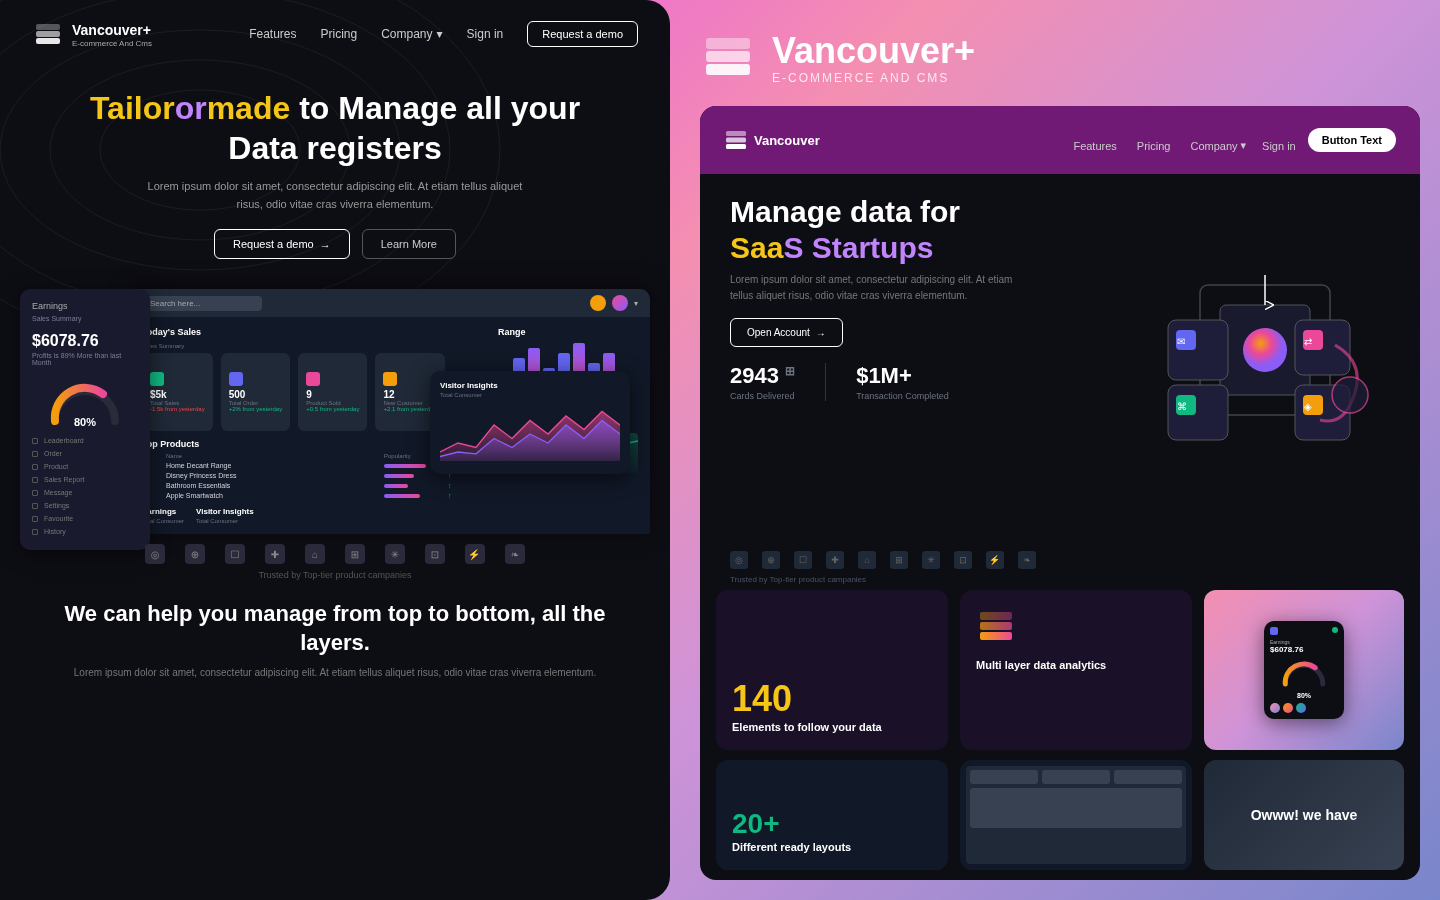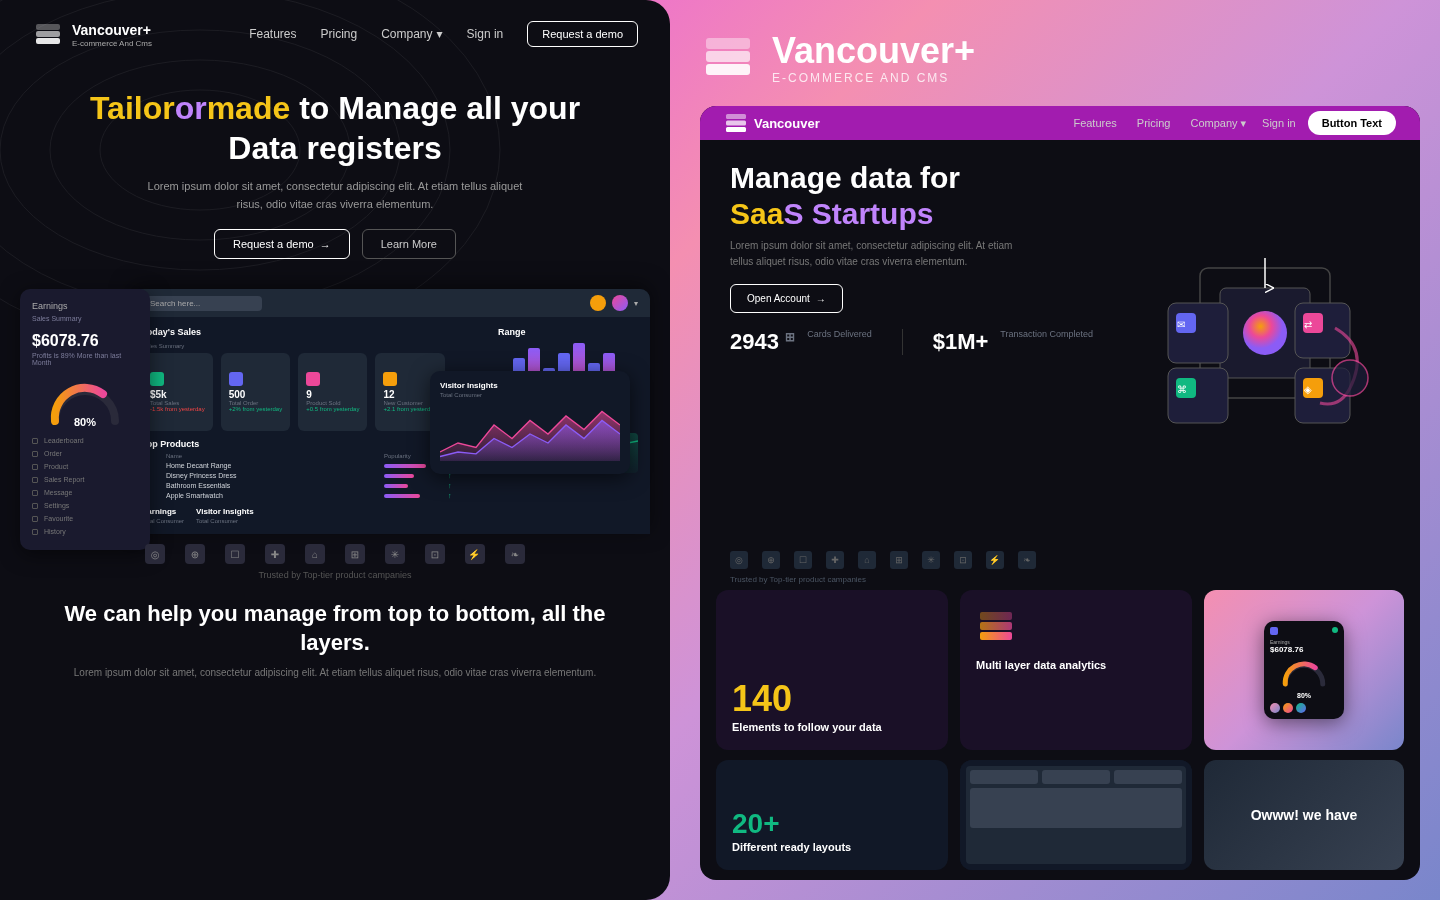--- a/index.html
+++ b/index.html
@@ -465,23 +465,23 @@
       background: #0d0d14;
       border-radius: 16px;
       overflow: hidden;
       display: flex;
       flex-direction: column;
     }
 
     
     .right-nav {
       display: flex;
-      align-items: center;
-      padding: 5px 24px;
-      background: #a21caf;
+      align-items: flex-end;
+      padding: 22px 24px;
+      background: #701a75;
     }
     .logo-right {
       display: flex;
       align-items: center;
       gap: 6px;
       flex: 1;
     }
     .logo-right-text {
       color: #fff;
       font-size: 13px;
@@ -555,22 +555,22 @@
     }
 
     
     .stats-row {
       display: flex;
       gap: 30px;
       margin-top: 16px;
     }
     .stat-item {
       display: flex;
-      flex-direction: row;
-      gap: 12px;
+      flex-direction: column;
+      gap: 2px;
     }
     .stat-big-num {
       color: #fff;
       font-size: 22px;
       font-weight: 800;
     }
     .stat-big-label {
       color: #6b7280;
       font-size: 9px;
     }

